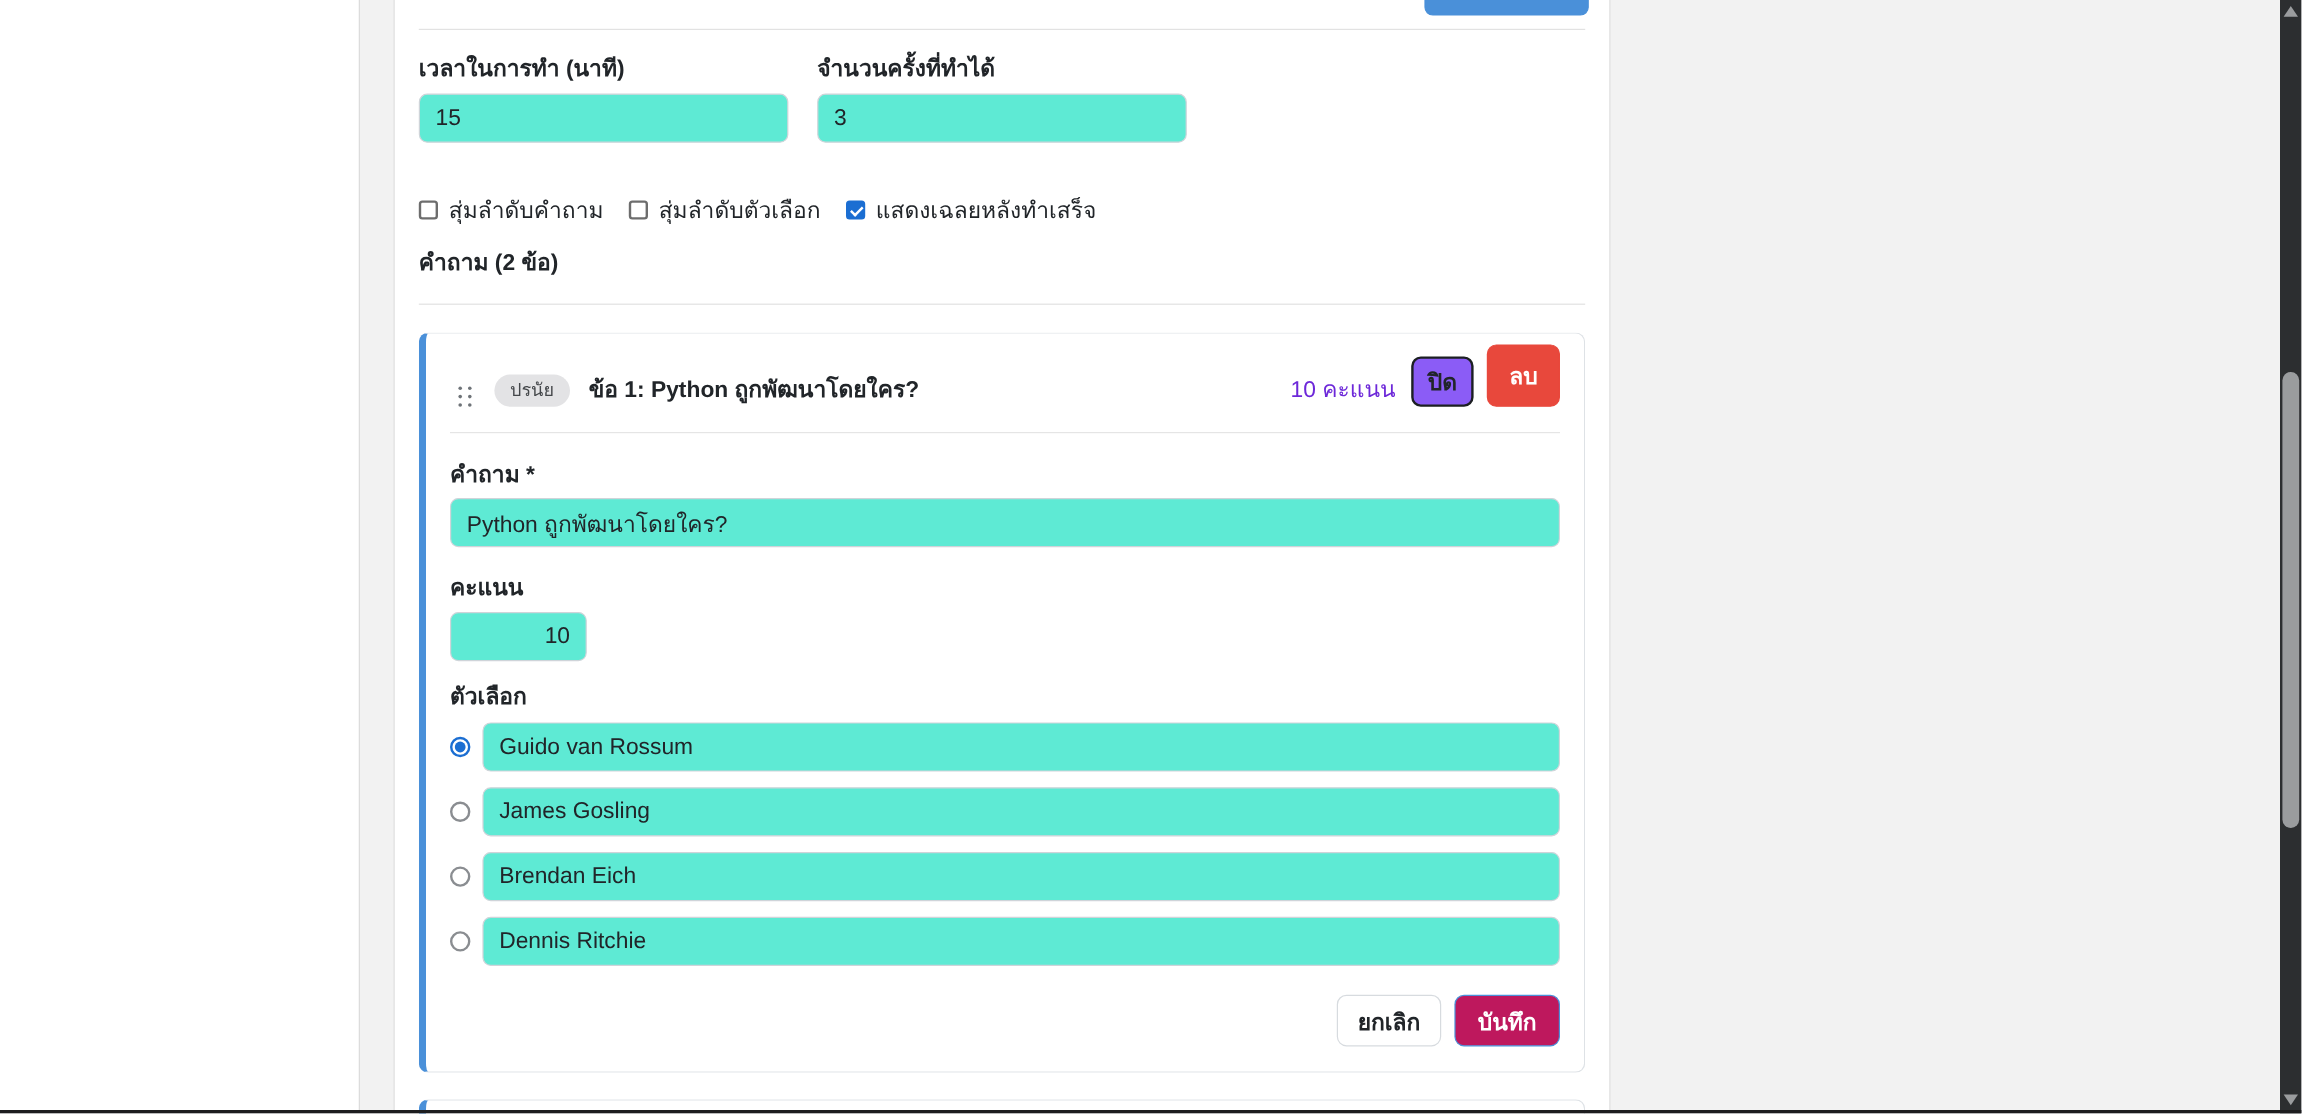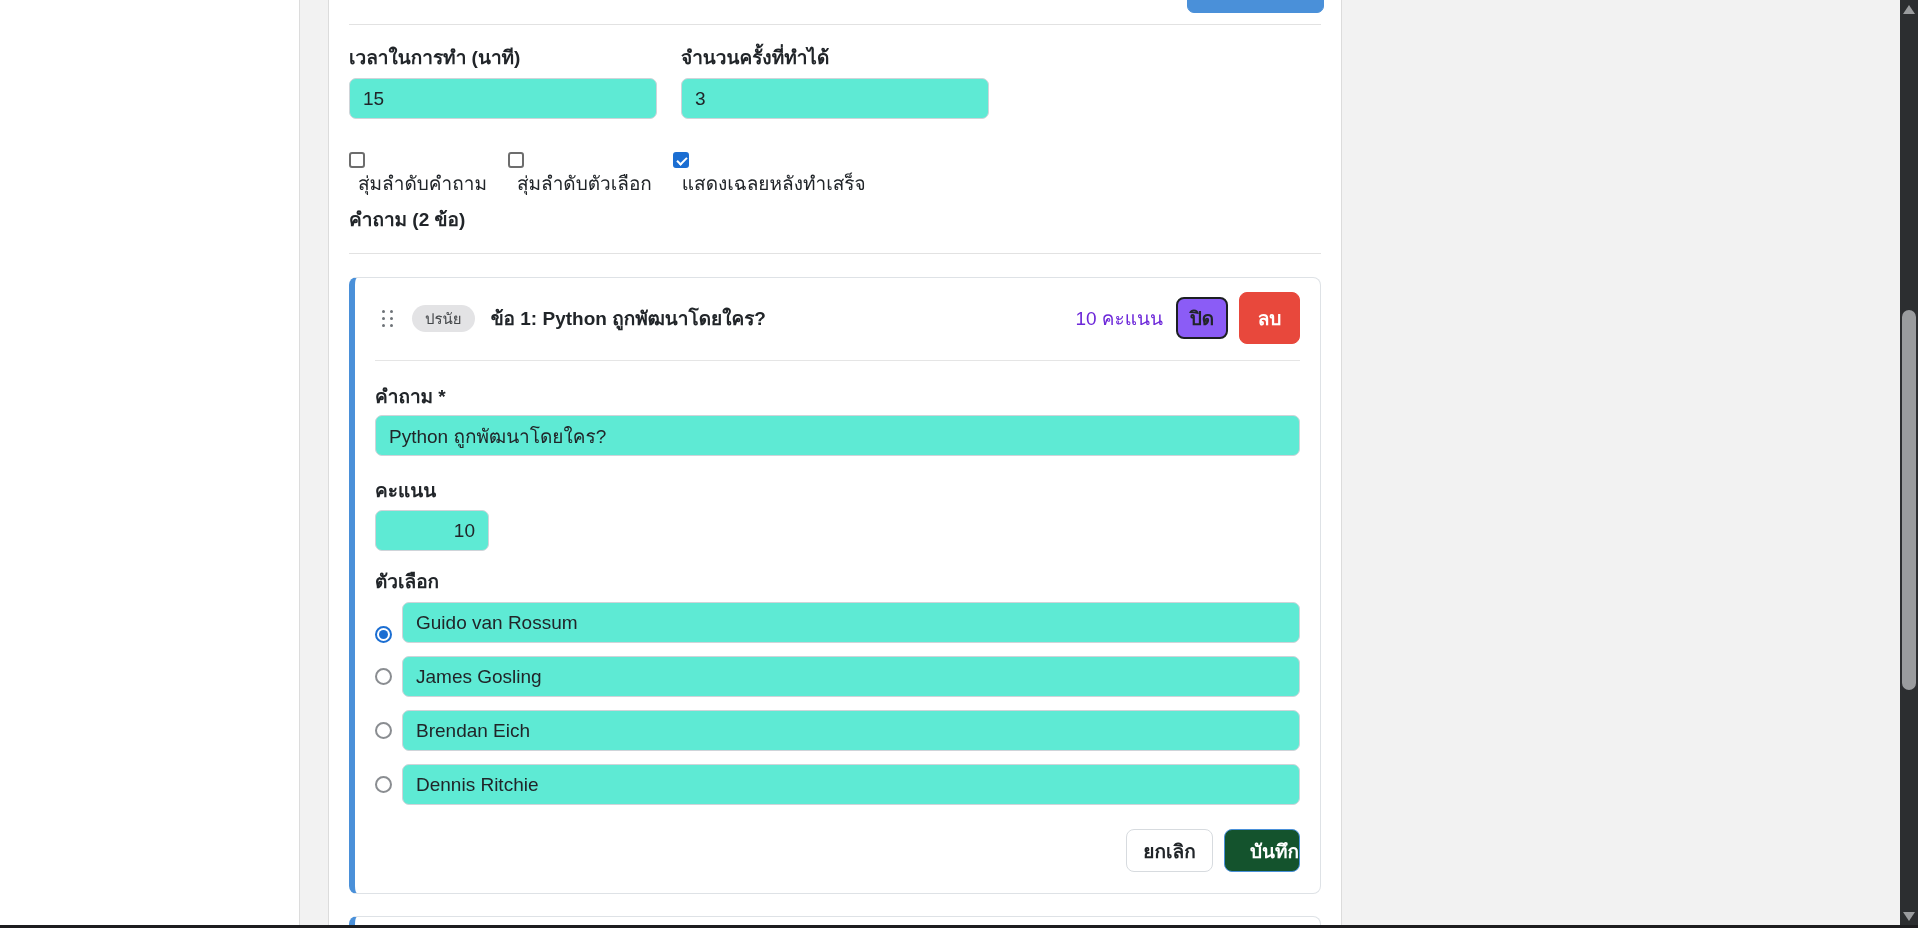--- a/index.html
+++ b/index.html
@@ -61,40 +61,40 @@
   .field-label { display:block; font-size:19px; font-weight:700; height:24px; line-height:24px; }
   .text-input {
     display:block; width:100%; height:41px; margin-top:8px;
     border:1px solid #cfd4d9; border-radius:7px;
     font-size:19px; padding:0 13px; color:#212529; background:#5eead4;
     font-family:inherit; outline:none;
   }
 
   
   .check-row { display:flex; align-items:center; margin-top:44px; height:24px; }
-  .check-group { display:flex; align-items:flex-start; margin-right:21px; cursor:pointer;flex-direction:column; }
+  .check-group { display:flex; align-items:center; margin-right:21px; cursor:pointer; }
   .checkbox {
     width:16px; height:16px; border:2px solid #6d6d6d; border-radius:3px;
     background:#fff; position:relative; flex:none;
   }
   .checkbox.checked { background:#1b6ed2; border-color:#1b6ed2; }
   .checkbox.checked::after {
     content:""; position:absolute; left:2.5px; top:3px; width:8px; height:4px;
     border-left:2px solid #fff; border-bottom:2px solid #fff; transform:rotate(-45deg);
   }
   .check-label { margin-left:9px; font-size:19px; }
 
   .section-heading { margin-top:20px; font-size:19px; font-weight:700; line-height:26px; }
 
   
   .question-card {
     margin-top:23px; border:1px solid #dee2e6; border-left:6px solid #4a90d9;
     border-radius:8px; background:#fff; padding:0 20px 21px 20px;
   }
-  .card-header { display:flex; align-items:center; margin-top:19px; height:42px; }
+  .card-header { display:flex; align-items:flex-end; margin-top:19px; height:42px; }
   .drag-handle {
     margin-left:7px; display:grid; grid-template-columns:3px 3px;
     grid-auto-rows:3px; gap:4px 5px; cursor:grab; flex:none;
   }
   .drag-handle i { width:3px; height:3px; border-radius:50%; background:#6e7378; }
   .type-badge {
     margin-left:19px; background:#e3e3e5; color:#44474a; font-size:15px;
     line-height:15px; padding:6px 13px; border-radius:14px; flex:none;
   }
   .card-title { margin-left:16px; font-size:19px; font-weight:700; white-space:nowrap; }
@@ -112,40 +112,40 @@
   .card-divider { height:1px; background:#e5e5e5; margin-top:21px; }
 
   .form-label { display:block; font-size:19px; font-weight:700; height:24px; line-height:24px; }
   .form-label.q { margin-top:24px; }
   .form-label.score { margin-top:23px; }
   .form-label.choices { margin-top:19px; }
   .q-input { margin-top:6px; }
   .score-input { margin-top:7px; width:114px;text-align:right; }
 
   .choice-row { display:flex; align-items:center; margin-top:13px; }
-  .choice-row.first { margin-top:8px;align-items:flex-end; }
+  .choice-row.first { margin-top:8px; }
   .radio {
     width:17px; height:17px; border-radius:50%; border:2px solid #8a8d91;
     background:#fff; position:relative; flex:none; cursor:pointer;
   }
   .radio.selected { border-color:#1b6ed2; }
   .radio.selected::after {
     content:""; position:absolute; left:2px; top:2px; width:9px; height:9px;
     border-radius:50%; background:#1b6ed2;
   }
   .choice-input { margin-left:10px; flex:1; height:41px; margin-top:0; }
 
   .card-footer { display:flex; justify-content:flex-end; margin-top:24px; }
   .btn-cancel {
     width:87px; height:43px; background:#fff; border:1px solid #d7dbdf;
     color:#212529; margin-right:11px; font-weight:600;
   }
   .btn-save {
-    width:76px; height:43px; background:#14532d; border:1px solid #4a90d9;
-    color:#fff; font-weight:600;text-align:right;
+    width:88px; height:43px; background:#be185d; border:1px solid #4a90d9;
+    color:#fff; font-weight:600;
   }
 
   .question-card.next {
     margin-top:22px; height:60px; padding:0;
   }
 </style>
 </head>
 <body>
 
 <div class="gray-strip-left"></div>

